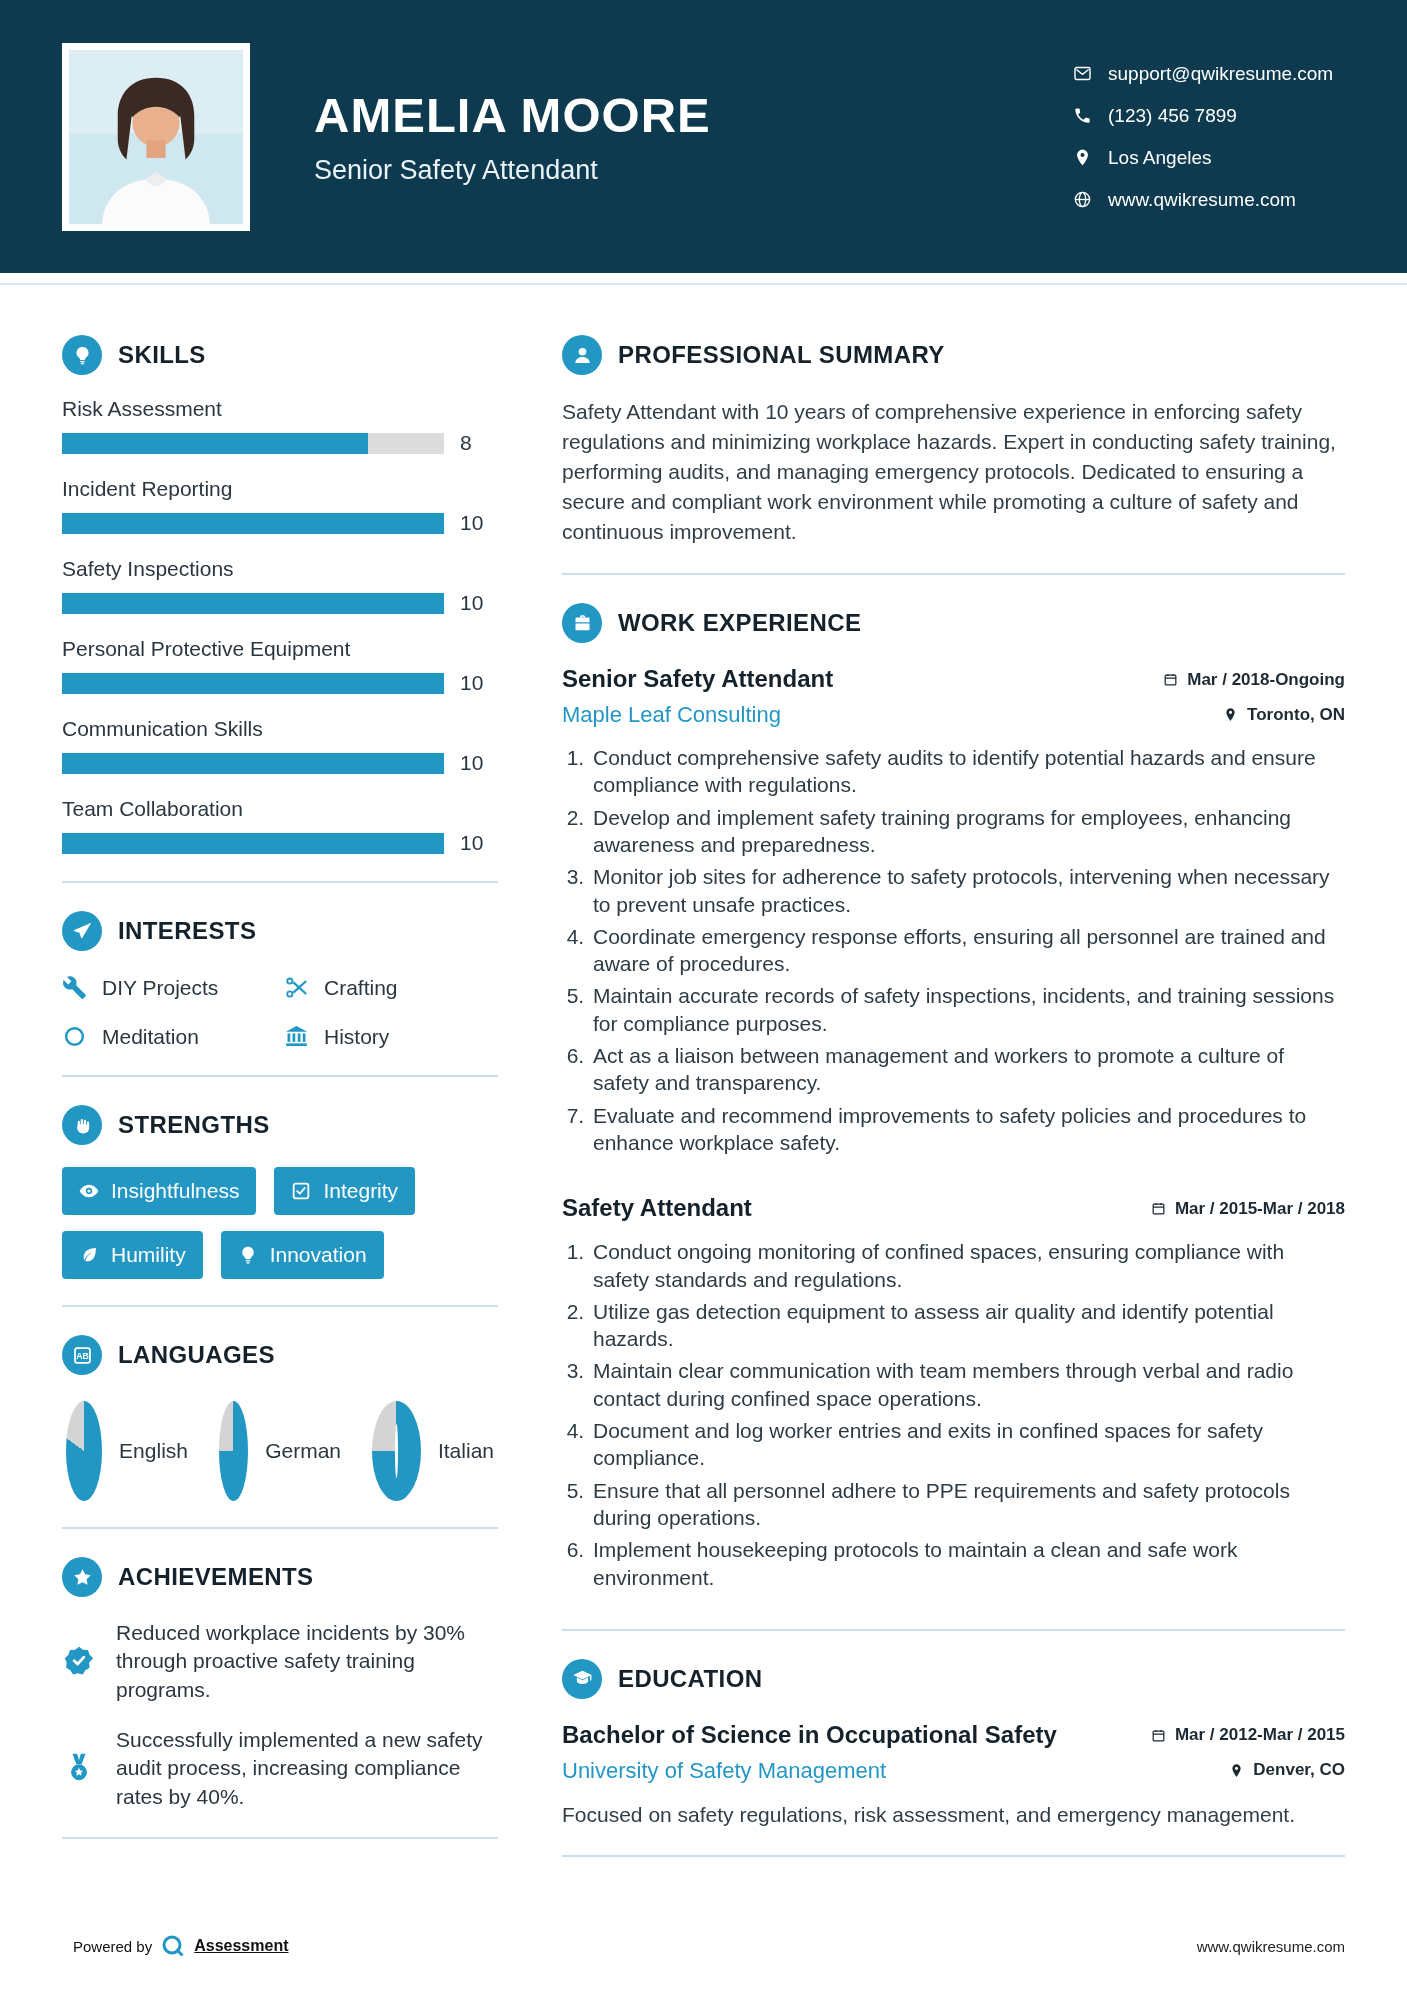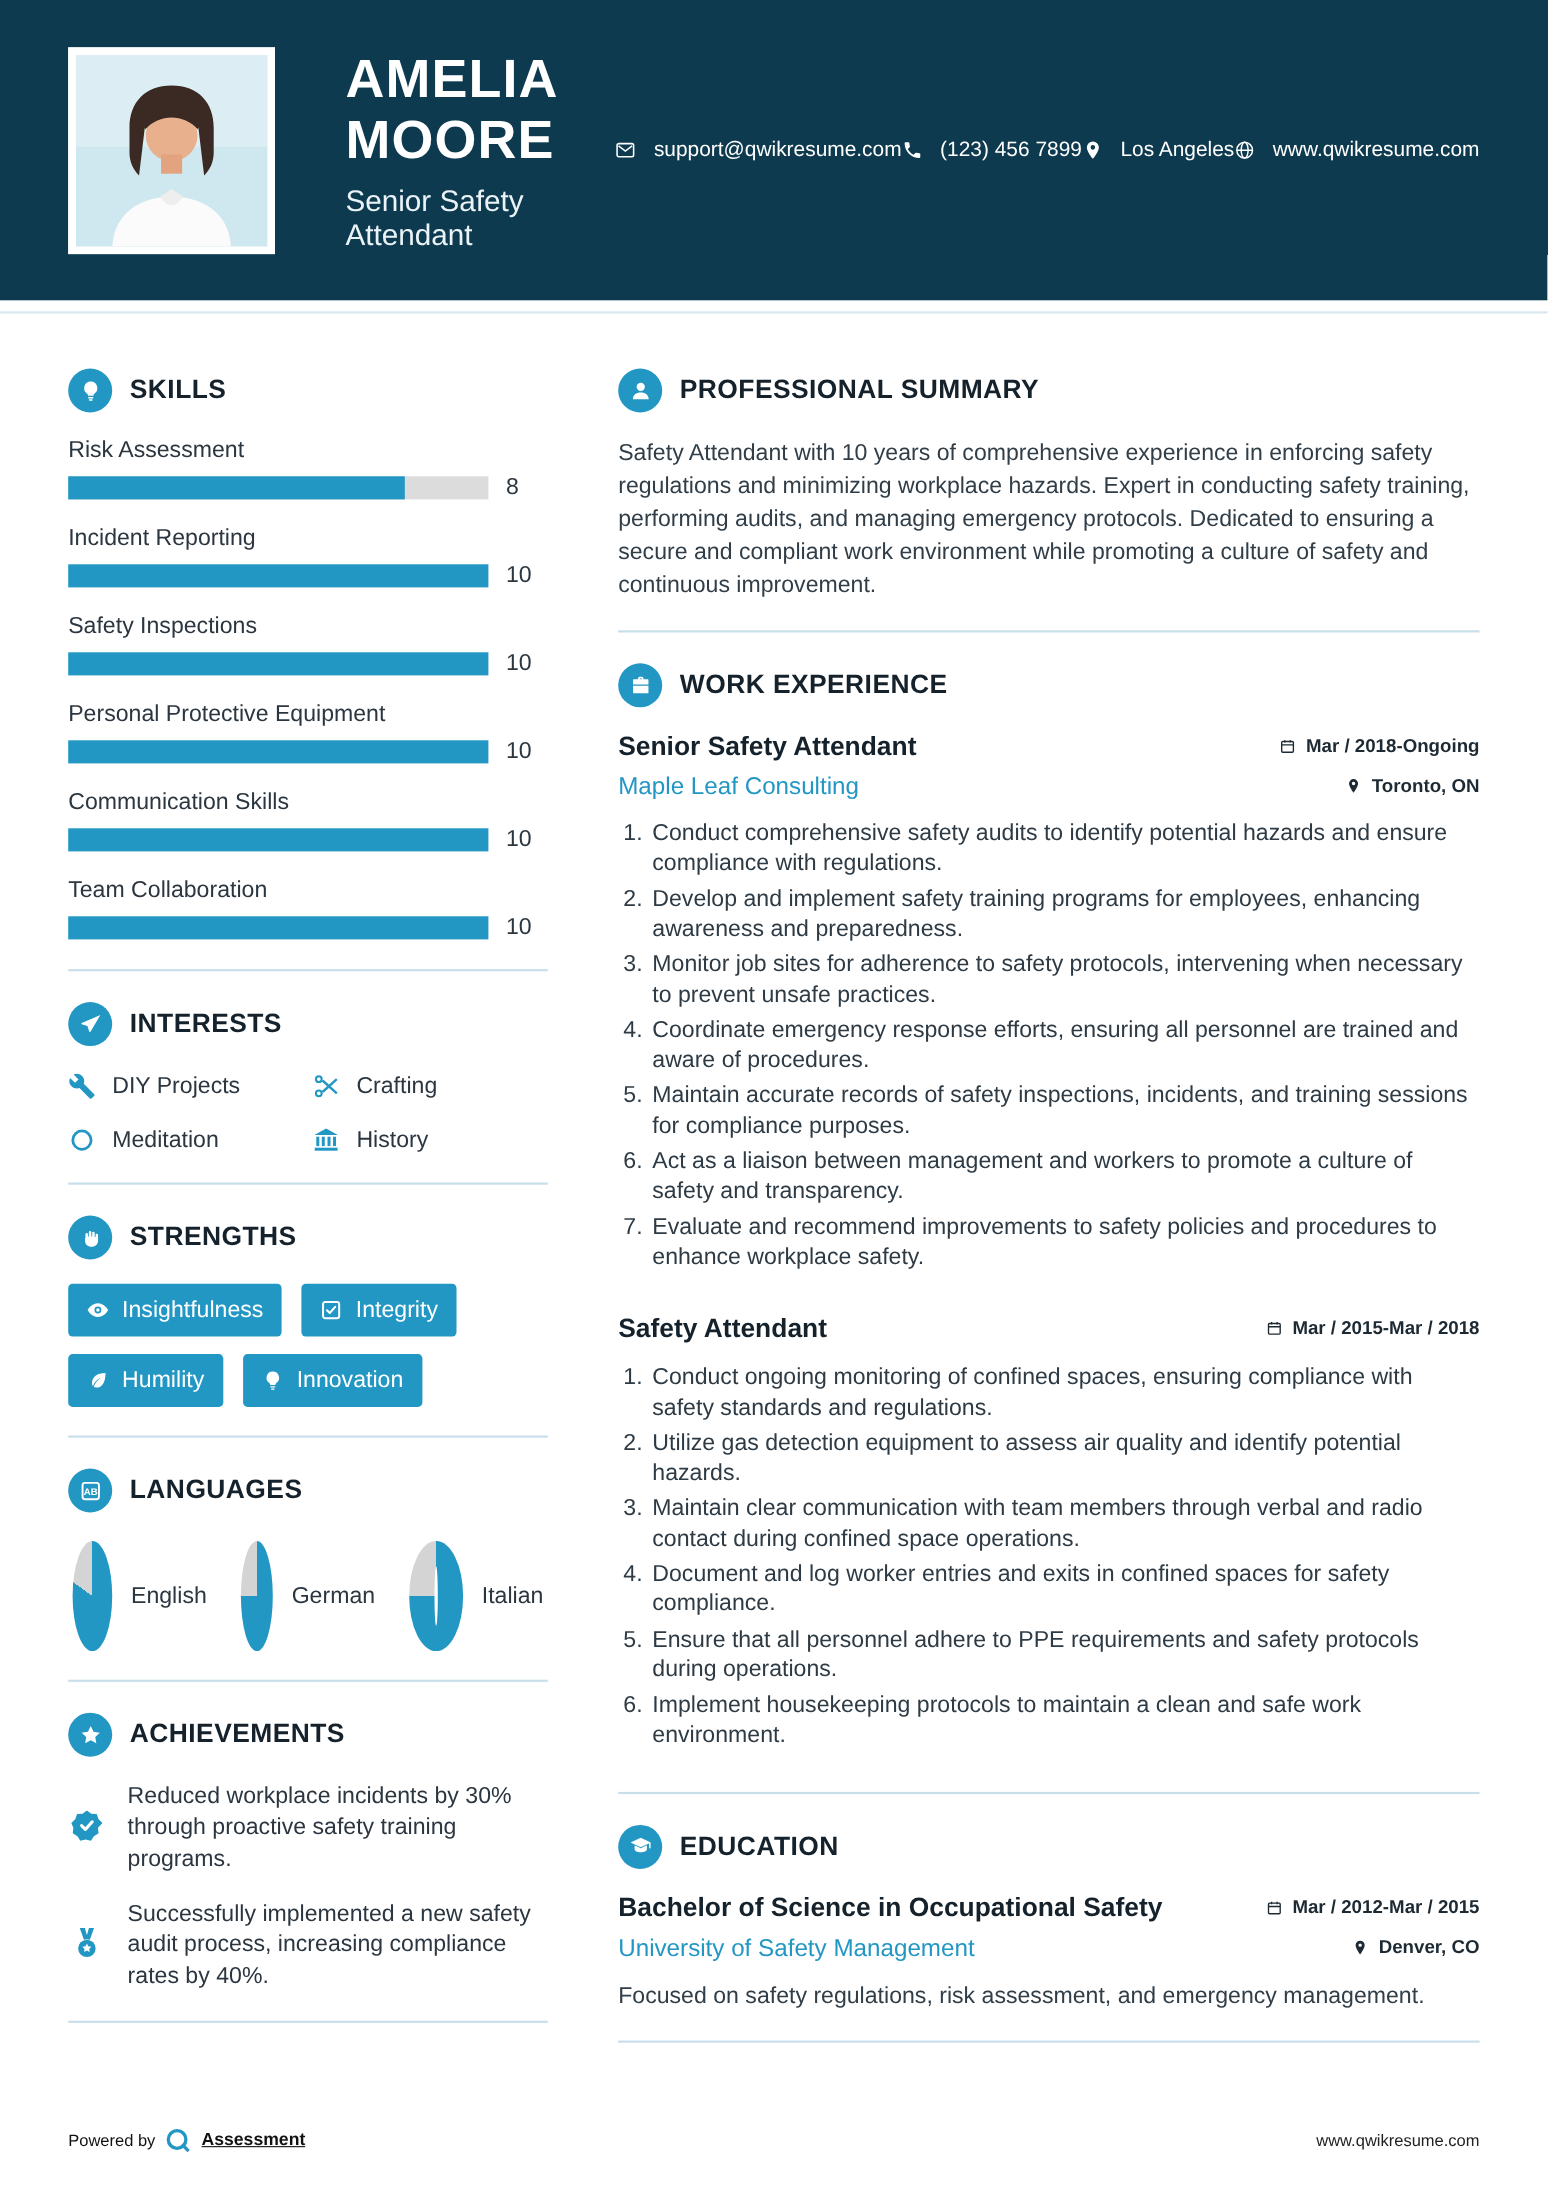--- a/index.html
+++ b/index.html
@@ -15,21 +15,21 @@
   body{font-family:"Liberation Sans", sans-serif;color:var(--ink);}
   .page{position:relative;width:1407px;height:1990px;background:#fff;overflow:hidden;}
 
   
   .header{background:var(--header-bg);height:273px;display:flex;align-items:center;padding:0 62px;}
   .photo{width:188px;height:188px;border:7px solid #fff;flex:none;background:#cfe7ee;}
   .photo svg{display:block;width:100%;height:100%;}
   .id-block{margin-left:64px;flex:1;min-width:0;}
   .name{margin:0;color:#fff;font-size:49px;font-weight:800;letter-spacing:1px;}
   .role{margin:12px 0 0;color:#eaf4f8;font-size:27px;font-weight:400;}
-  .contact{flex:none;display:flex;flex-direction:row;min-width:272px;}
+  .contact{flex:none;display:flex;flex-direction:column;gap:20px;min-width:272px;}
   .c-row{display:flex;align-items:center;gap:16px;color:#fff;font-size:19px;}
   .c-icon{width:19px;height:19px;flex:none;display:flex;align-items:center;justify-content:center;}
   .c-icon svg{width:19px;height:19px;}
   .header-line{height:2px;background:#d9e7ef;margin:10px 0 0;}
 
   
   .content{display:flex;gap:64px;padding:0 62px;margin-top:50px;}
   .col-left{width:436px;flex:none;}
   .col-right{flex:1;min-width:0;}
 
@@ -79,21 +79,21 @@
   .job-name{margin:0;font-size:24px;font-weight:700;color:var(--ink-dark);}
   .meta{display:flex;align-items:center;gap:9px;font-size:17px;font-weight:700;color:#1d2a33;white-space:nowrap;flex:none;}
   .meta svg{width:15px;height:15px;}
   .job-sub{display:flex;justify-content:space-between;align-items:baseline;gap:20px;margin-top:9px;}
   .company{font-size:22px;color:var(--accent);font-weight:500;}
   .duties{margin:16px 0 0;padding-left:28px;list-style:decimal;}
   .duties li{font-size:21px;line-height:1.3;color:var(--ink);margin-bottom:5px;padding-left:3px;}
   .edu-desc{margin:16px 0 0;font-size:21px;line-height:1.4;color:#313e48;}
 
   
-  .footer{position:absolute;left:62px;right:62px;bottom:32px;display:flex;justify-content:space-between;align-items:center;}
+  .footer{position:absolute;left:73px;right:62px;bottom:32px;display:flex;justify-content:space-between;align-items:center;}
   .powered{display:flex;align-items:center;gap:9px;font-size:15px;color:#111;}
   .brand-logo{width:24px;height:24px;display:flex;}
   .brand-logo svg{width:24px;height:24px;}
   .brand-name{font-size:16px;font-weight:700;color:#111;text-decoration:underline;cursor:pointer;}
   .site{font-size:15px;color:#222;}
 </style>
 </head>
 <body>
 
 <div class="page">

